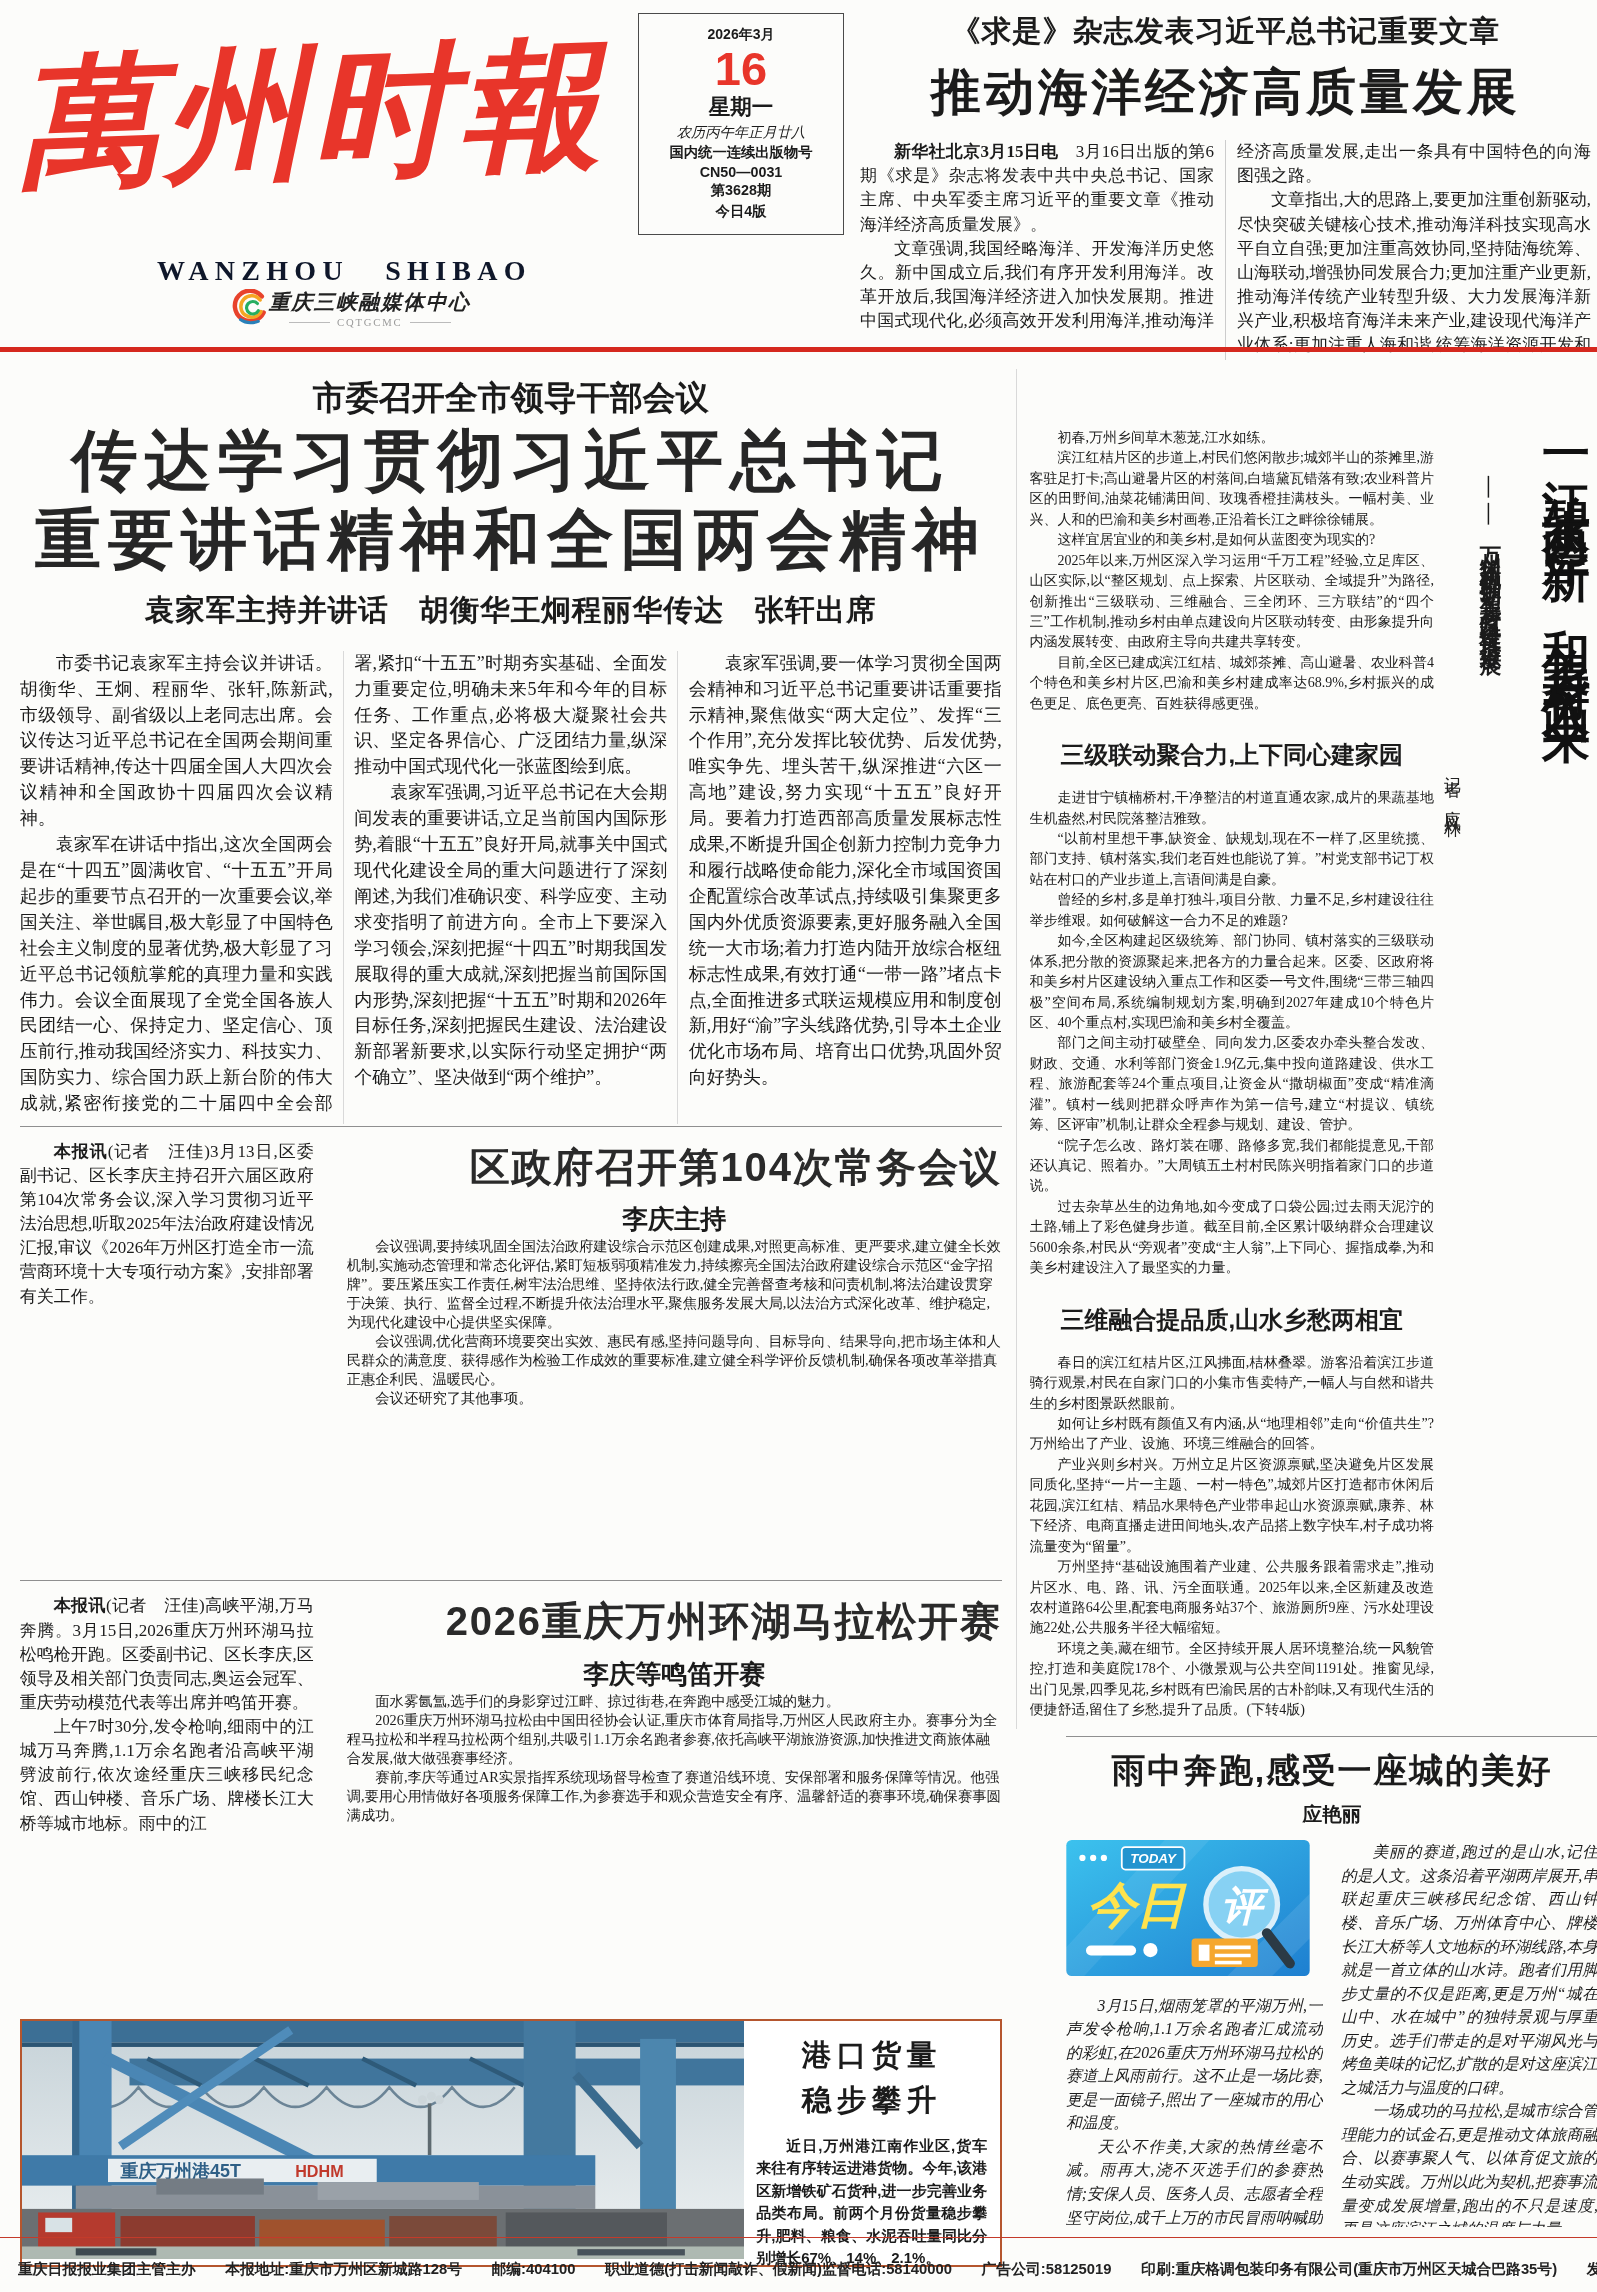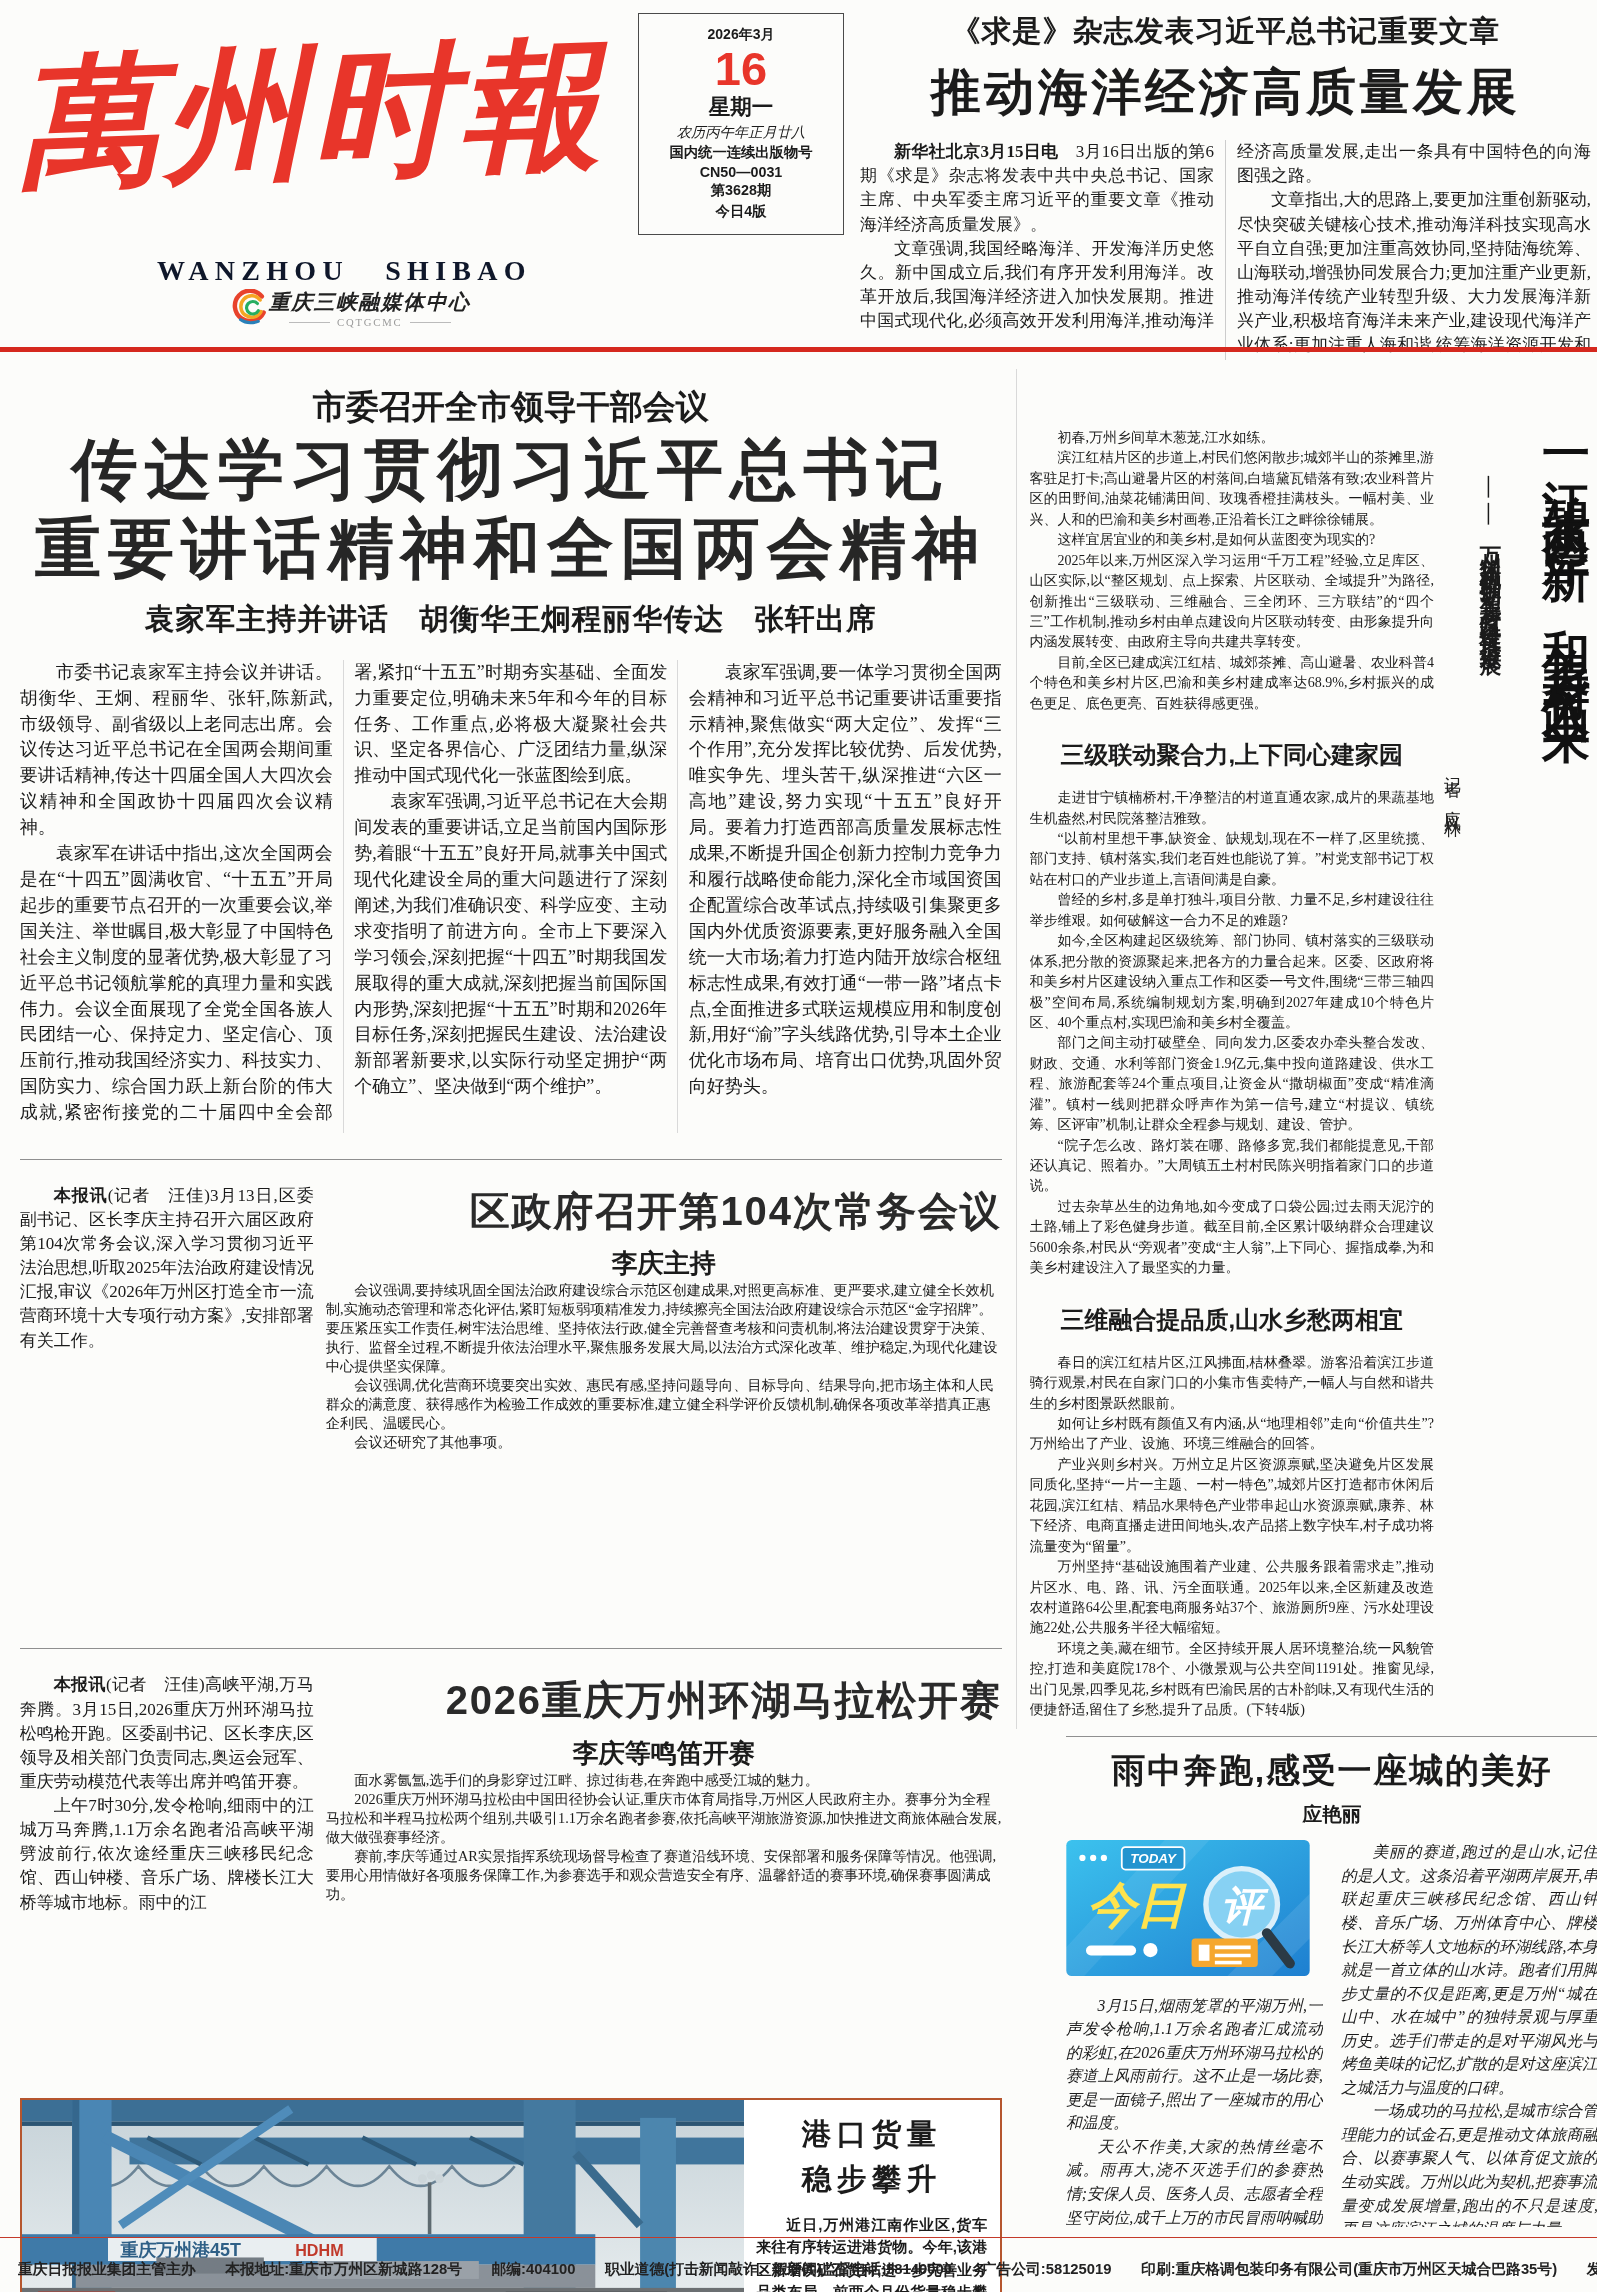--- a/index.html
+++ b/index.html
@@ -28,27 +28,27 @@
   #qiushi{position:absolute;left:860px;top:10.7px;width:731px;}
   #qiushi .q-kicker{text-align:center;font-size:29.6px;font-weight:bold;letter-spacing:0.9px;}
   #qiushi .q-title{text-align:center;font-size:50px;font-weight:900;letter-spacing:3.6px;
       font-family:"Liberation Sans","DejaVu Sans",sans-serif;margin-top:7.2px;}
   #qiushi .q-body{margin-top:14.3px;column-count:2;column-gap:23px;column-rule:0.9px solid #ccc;
       font-size:17px;line-height:1.42;text-align:justify;height:220px;overflow:hidden;}
   .para{margin:0;text-indent:2em;}
   #redrule{position:absolute;left:0;top:347px;width:1598px;height:5.4px;background:#d5281e;}
   
   #leftcol{position:absolute;left:19.7px;top:369px;width:982px;}
-  .m-kicker{text-align:center;font-size:33px;font-weight:bold;margin-top:16px;}
+  .m-kicker{text-align:center;font-size:33px;font-weight:bold;margin-top:7px;}
   .m-title{text-align:center;font-size:66px;line-height:1.2;font-weight:900;letter-spacing:7.2px;
       font-family:"Liberation Sans","DejaVu Sans",sans-serif;color:#262626;}
   .m-sub{text-align:center;font-size:29.6px;font-weight:bold;margin-top:10.7px;letter-spacing:0.9px;}
   #mainbody{margin-top:19.7px;column-count:3;column-gap:21.5px;column-rule:0.9px solid #d9d9d9;
       font-size:18px;line-height:1.44;text-align:justify;height:473px;overflow:hidden;}
-  .section{border-top:0.9px solid #8f8f8f;margin-top:26px;padding-top:24px;display:flex;gap:12px;}
+  .section{border-top:0.9px solid #8f8f8f;margin-top:2px;padding-top:13px;display:flex;gap:33px;}
   .brief{width:294px;flex:none;font-size:17px;line-height:1.42;text-align:justify;overflow:hidden;}
   .brief p{margin:0;text-indent:2em;}
   .sec-right{flex:1;min-width:0;}
   .sec-h2{text-align:right;font-size:40px;font-weight:900;letter-spacing:1.8px;
       font-family:"Liberation Sans","DejaVu Sans",sans-serif;color:#2a2a2a;}
   .sec-sub{text-align:center;font-size:26px;font-weight:bold;margin-top:7.2px;}
   .sec-body{margin-top:12.5px;column-count:2;column-gap:21.5px;column-rule:0.9px solid #d9d9d9;
       font-size:17px;line-height:1.42;text-align:justify;overflow:hidden;}
   #middleSec .brief{height:240px;} #middleSec .sec-body{height:158px;}
   #maraSec .brief{height:412px;}  #maraSec .sec-body{height:115px;}

